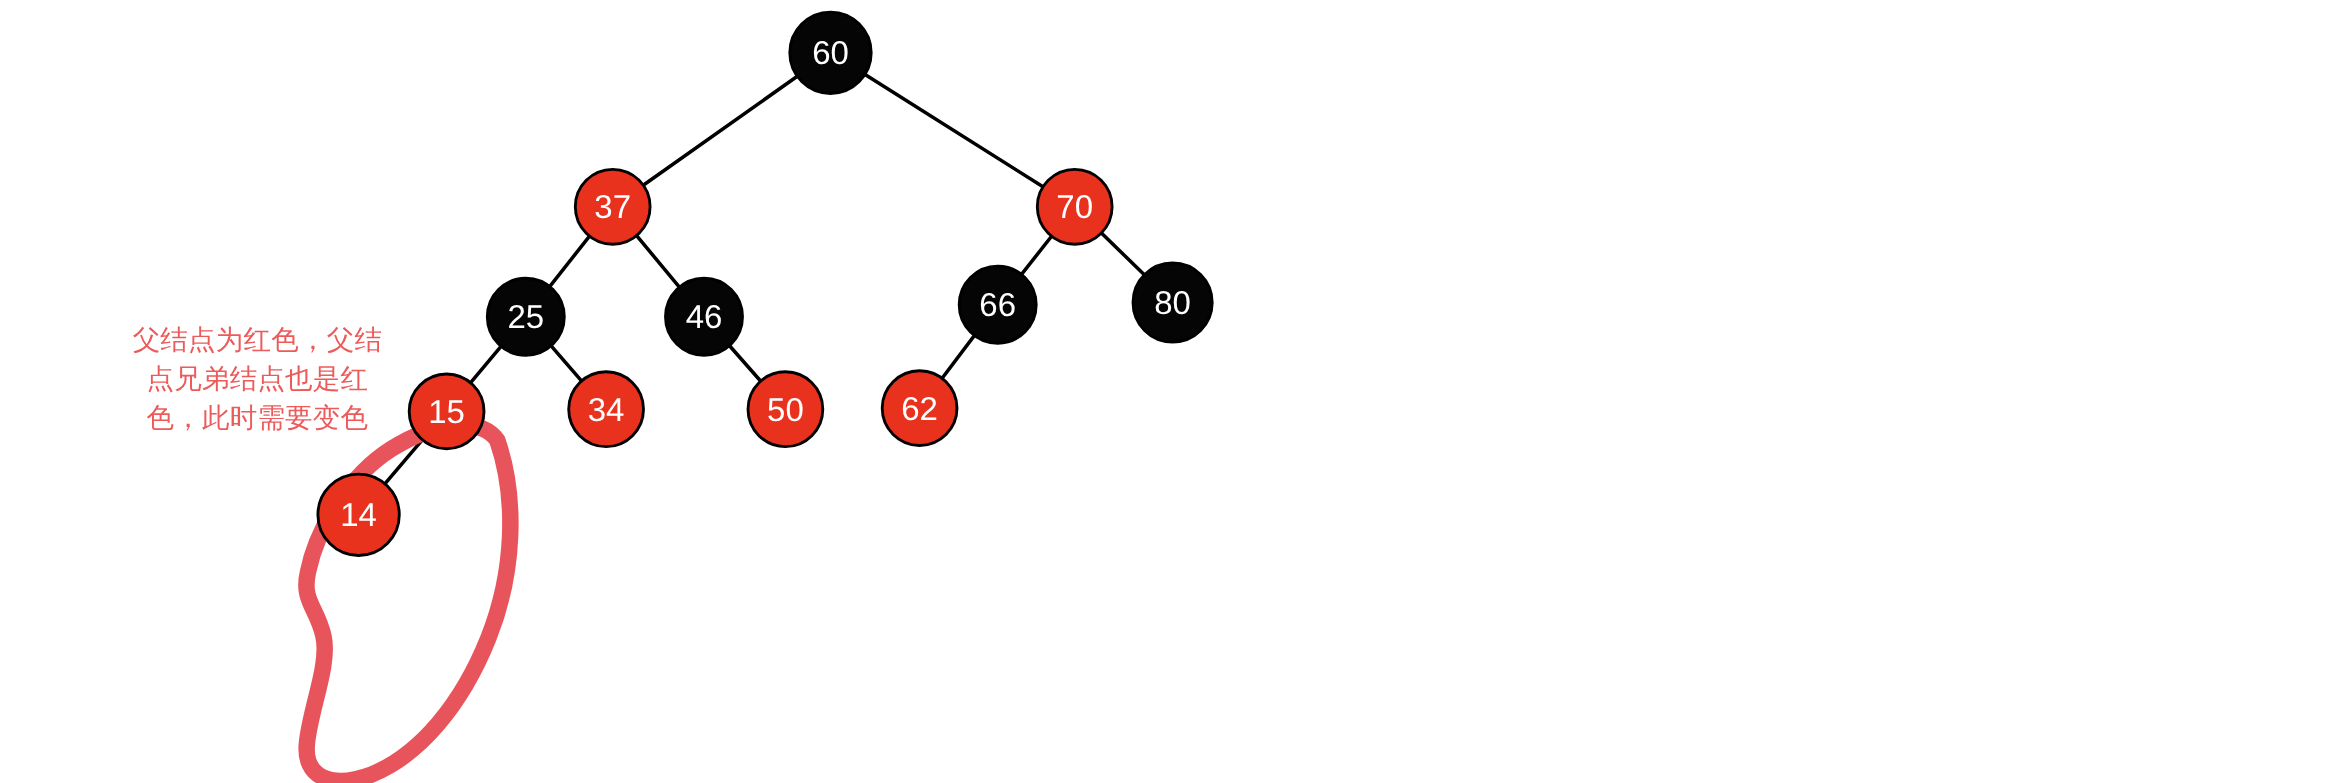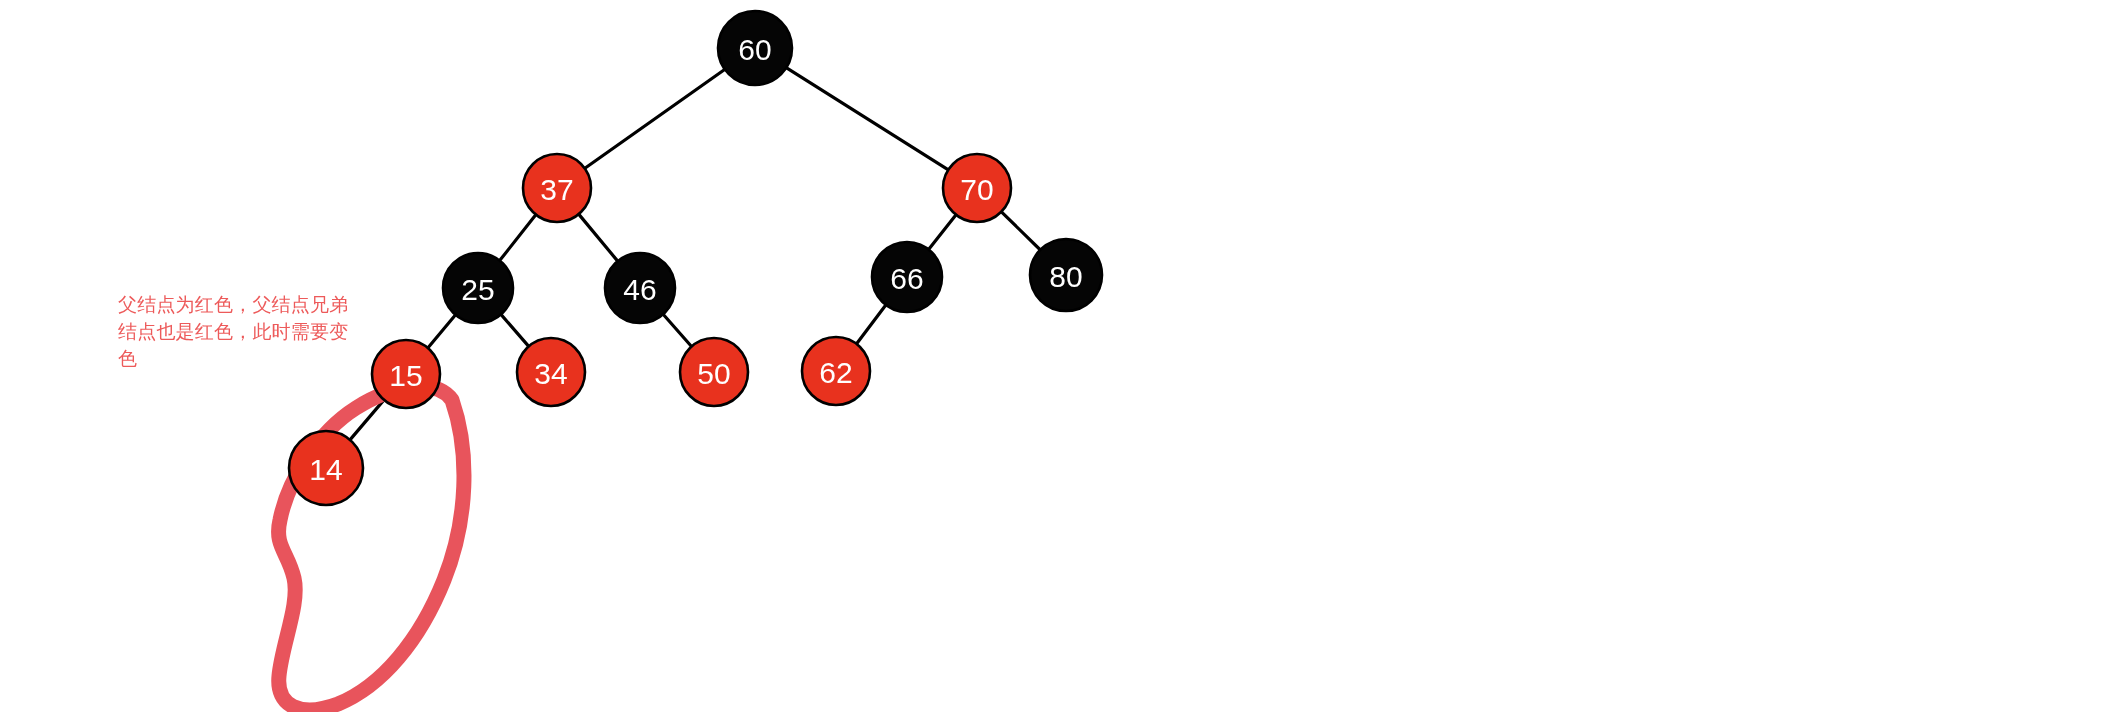--- a/index.html
+++ b/index.html
@@ -46,26 +46,27 @@
     fill: none;
     stroke-linecap: round;
     stroke-linejoin: round;
   }
   #annotation-text {
     position: absolute;
     left: 118px;
     top: 292px;
     width: 232px;
     font-family: "Liberation Sans", "DejaVu Sans", sans-serif;
-    font-size: 19px;
+    font-size: 25px;
     line-height: 1.42;
     letter-spacing: 0.2px;
     white-space: pre-wrap;
     -webkit-user-select: none;
     user-select: none;
+    text-align: center;
   }
 </style>
 </head>
 <body>
 
 <div id="canvas" style="background: rgb(255, 255, 255);">
 
   <svg id="tree-svg" viewBox="0 0 2116 712">
     <g id="edges-layer">
         <line x1="726.4221336948517" y1="68.20657213495332" x2="583.1283349075641" y2="169.5254197623284" class="edge-line" stroke="#000000"></line>

